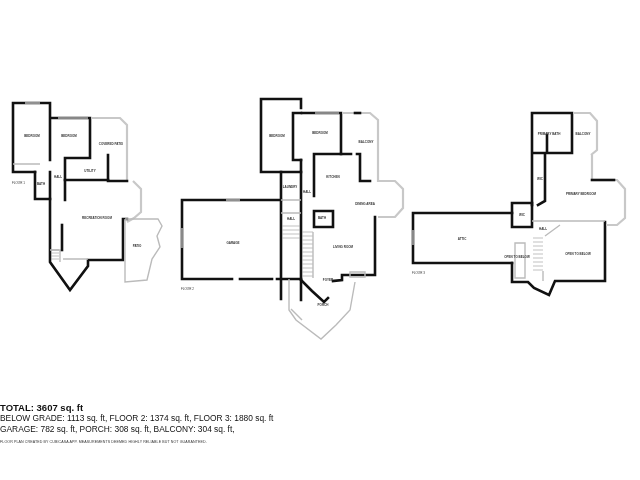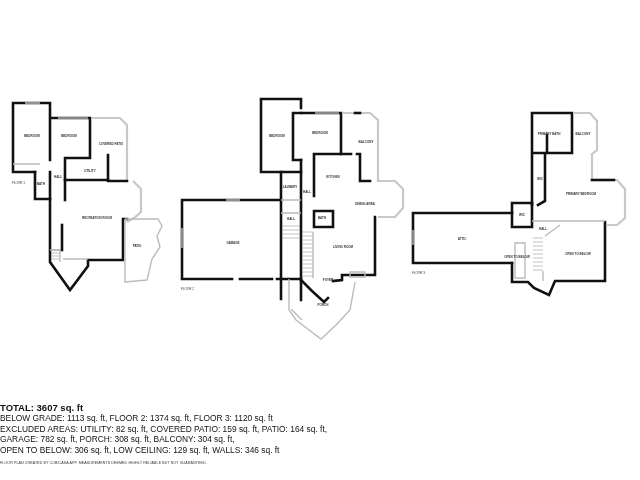--- a/index.html
+++ b/index.html
@@ -134,18 +134,16 @@
       <text class="rname" x="522" y="216">WIC</text>
       <text class="rname" x="543" y="230">HALL</text>
       <text class="rname" x="462" y="240">ATTIC</text>
       <text class="rname" x="517" y="258">OPEN TO BELOW</text>
       <text class="rname" x="578" y="255">OPEN TO BELOW</text>
     </g>
 </svg>
 
 <div id="summary">
   <div class="total">TOTAL: 3607 sq. ft</div>
-  <div class="line">BELOW GRADE: 1113 sq. ft, FLOOR 2: 1374 sq. ft, FLOOR 3: 1120 sq. ft</div>
-  <div class="line">EXCLUDED AREAS: UTILITY: 82 sq. ft, COVERED PATIO: 159 sq. ft, PATIO: 164 sq. ft,</div>
+  <div class="line">BELOW GRADE: 1113 sq. ft, FLOOR 2: 1374 sq. ft, FLOOR 3: 1880 sq. ft</div>
   <div class="line">GARAGE: 782 sq. ft, PORCH: 308 sq. ft, BALCONY: 304 sq. ft,</div>
-  <div class="line">OPEN TO BELOW: 306 sq. ft, LOW CEILING: 129 sq. ft, WALLS: 346 sq. ft</div>
   <div class="footer">FLOOR PLAN CREATED BY CUBICASA APP. MEASUREMENTS DEEMED HIGHLY RELIABLE BUT NOT GUARANTEED.</div>
 </div>
 
 </body></html>

